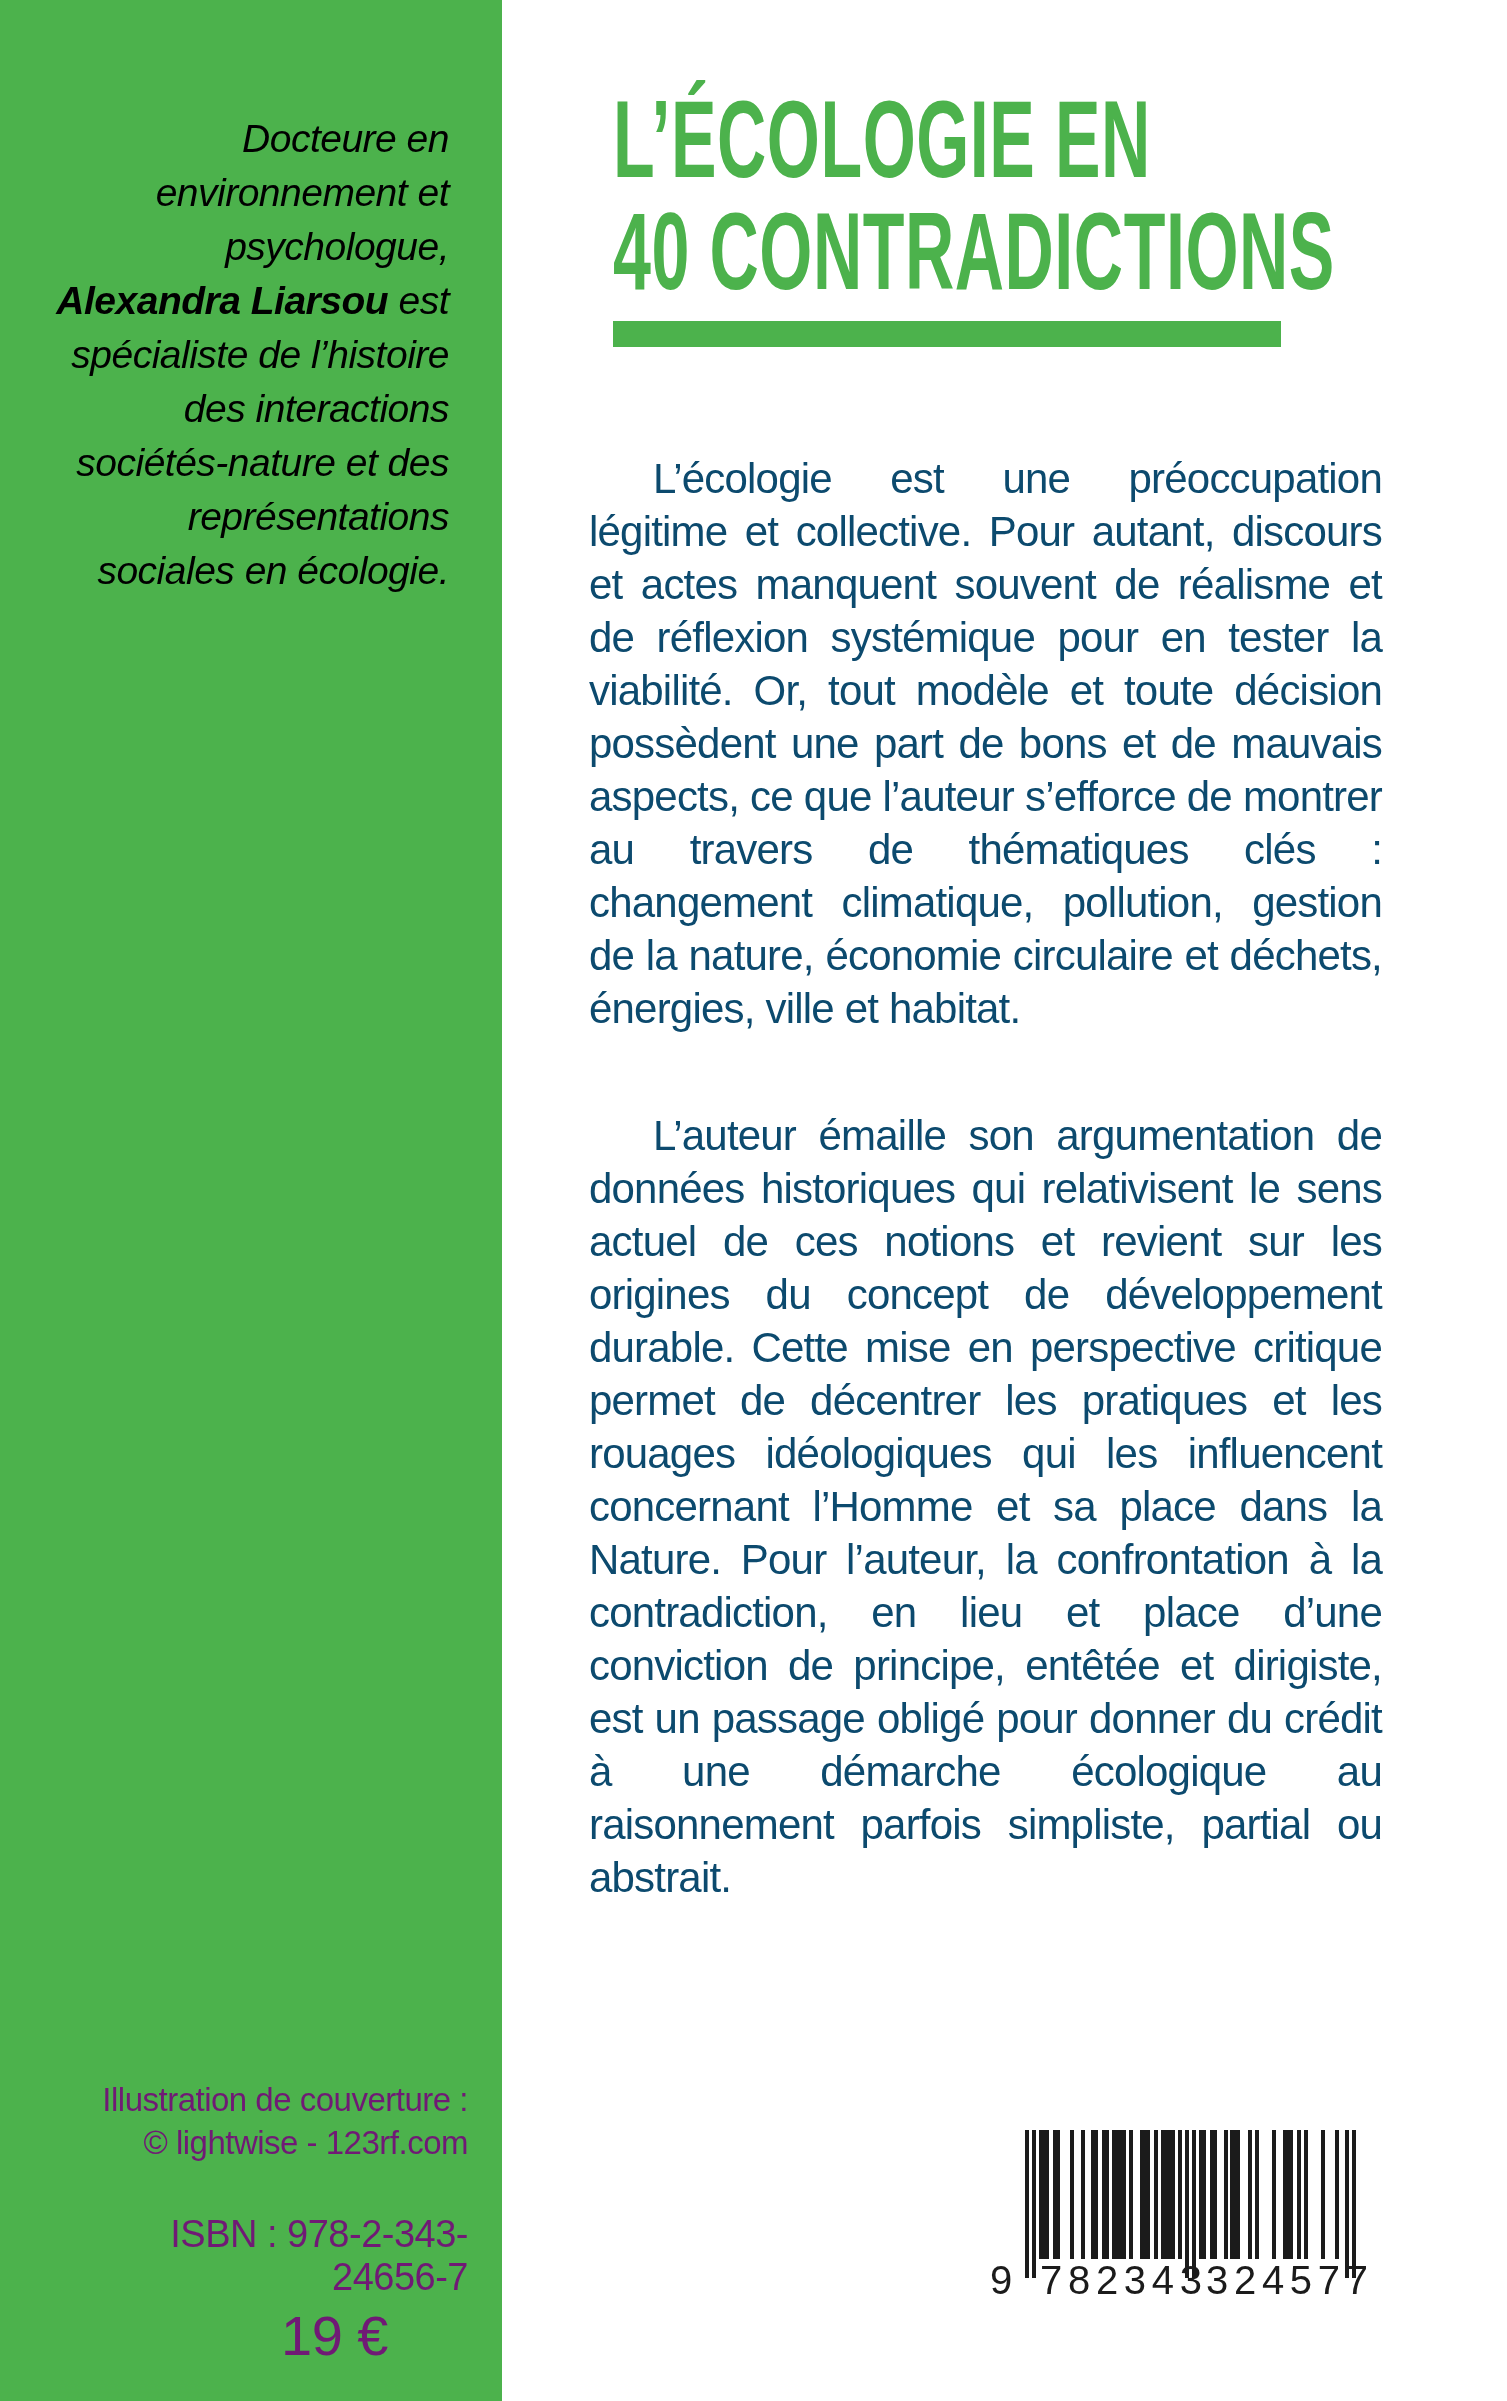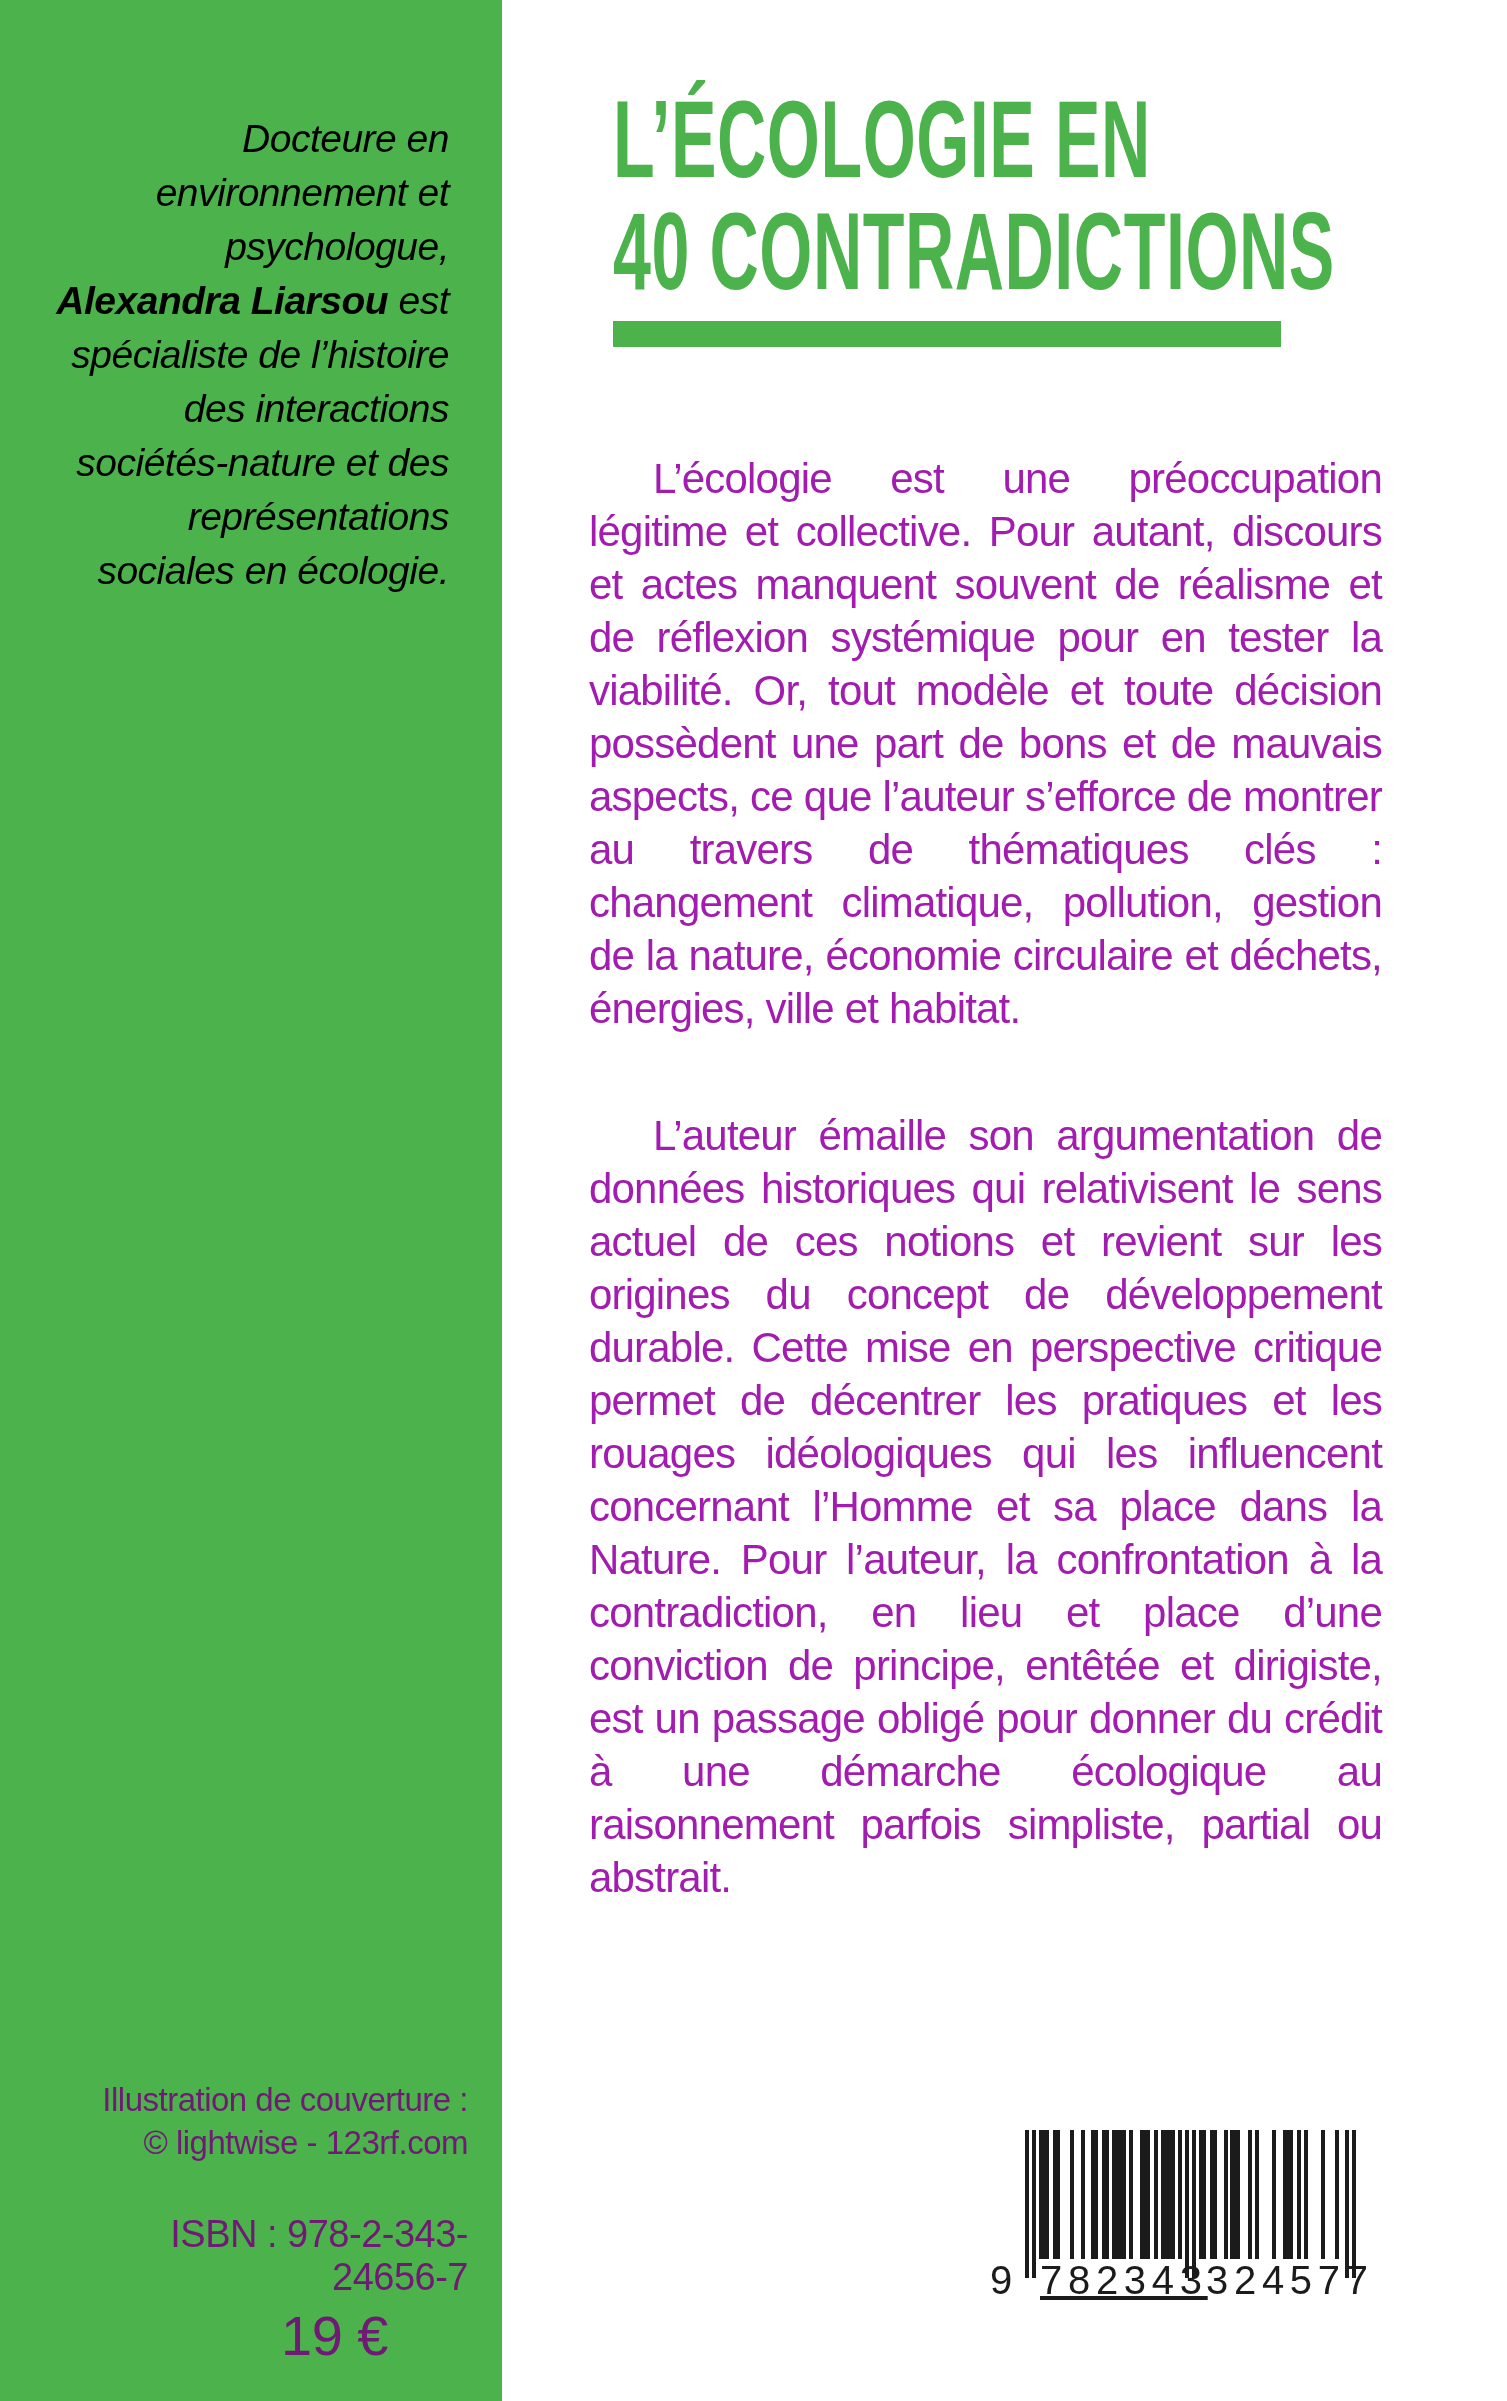--- a/index.html
+++ b/index.html
@@ -25,35 +25,35 @@
   #title{position:absolute;left:613px;top:83px;color:#4cb24c;}
   #title .tline{
     display:block;font-size:110px;font-weight:bold;line-height:112px;
     white-space:nowrap;transform:scaleX(0.62);transform-origin:left top;
     letter-spacing:0.9px;
   }
   #title-bar{position:absolute;left:613px;top:321px;width:668px;height:25.6px;background:#4cb24c;}
   
   #body-text{
     position:absolute;left:589px;top:452px;width:793px;
-    color:#a21caf;font-size:42px;line-height:53px;text-align:justify;
+    color:#0c4a6e;font-size:42px;line-height:53px;text-align:justify;
     letter-spacing:-0.8px;
   }
   #body-text p{margin:0;text-indent:64px;}
   #body-text p + p{margin-top:74px;}
   
   #barcode{position:absolute;left:990px;top:2130px;width:379px;height:166px;background:#ffffff;}
   #barcode-bars{position:absolute;left:35px;top:0;width:332px;height:151px;}
   #barcode-bars .bar{position:absolute;top:0;background:#1b1b1b;}
   .bc-digit{
     position:absolute;color:#1b1b1b;font-size:40px;line-height:40px;top:130px;
     letter-spacing:5.7px;white-space:nowrap;
   }
   #bc-first{left:0;}
-  #bc-group1{left:50px;text-decoration:underline;}
+  #bc-group1{left:50px;}
   #bc-group2{left:216px;}
 </style>
 </head>
 <body>
 
 <div id="page">
 
   <div id="sidebar">
     <div id="bio"><span>Docteure en environnement et psychologue, </span><span class="bold">Alexandra Liarsou</span><span> est spécialiste de l’histoire des interactions sociétés-nature et des représentations sociales en écologie.</span></div>
 

